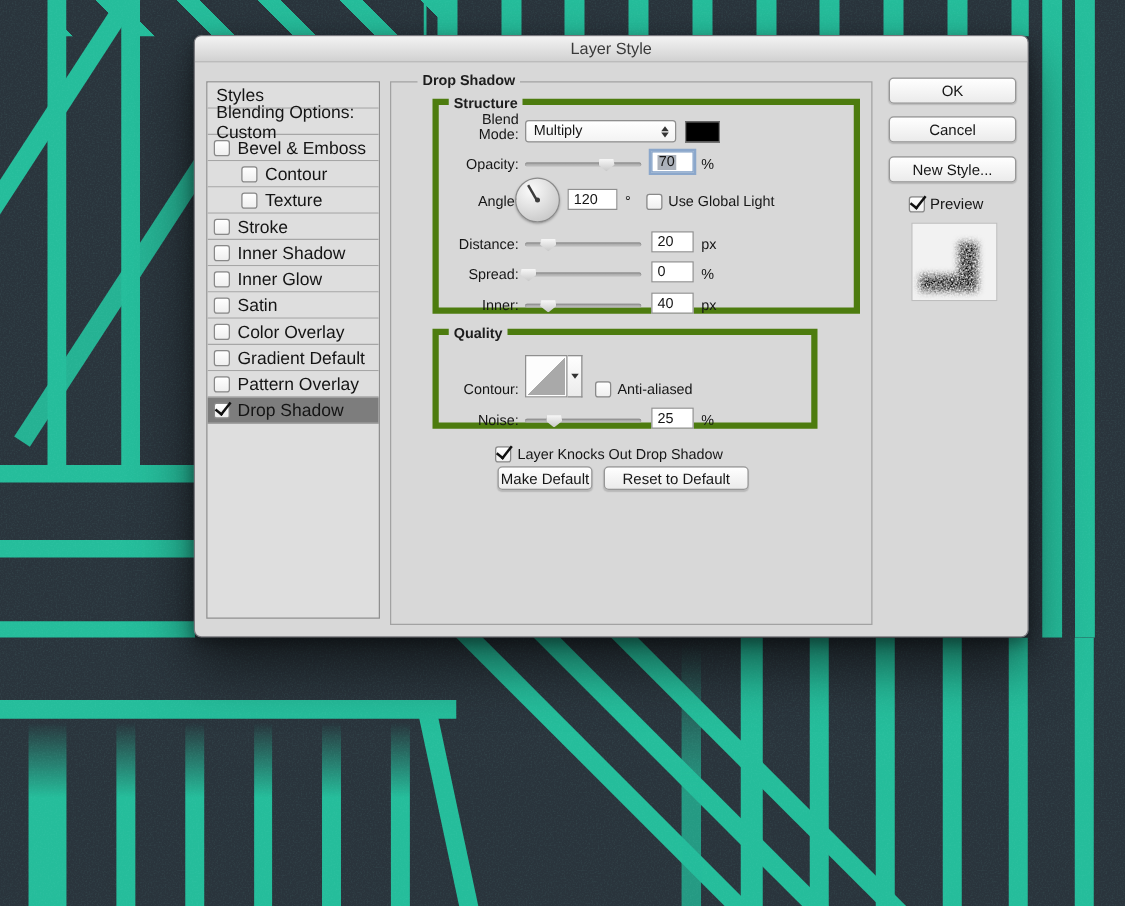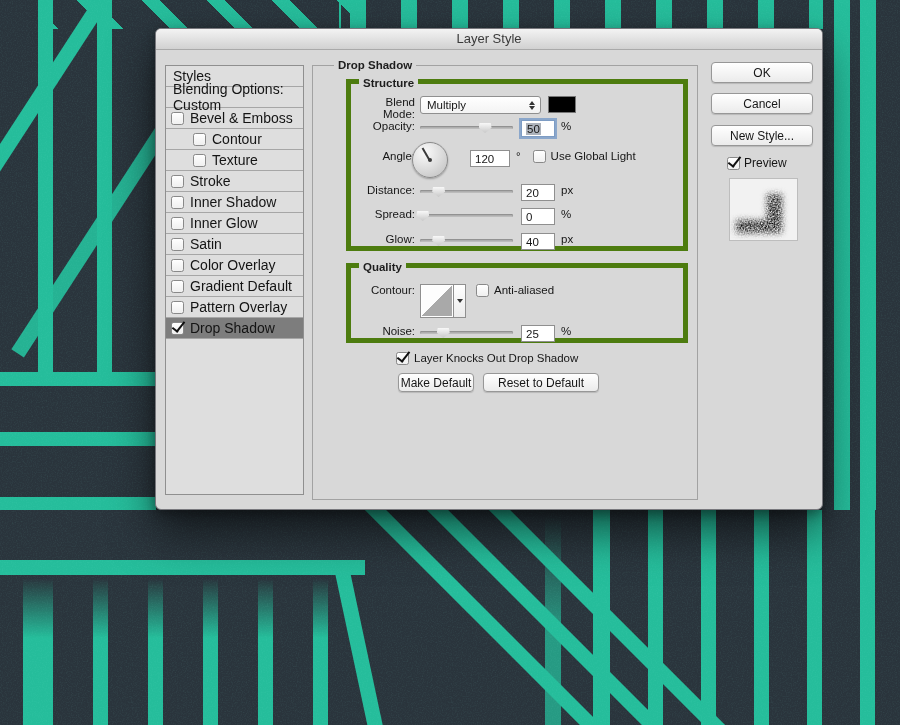--- a/index.html
+++ b/index.html
@@ -50,25 +50,25 @@
   }
 
   
   .panel { position:absolute; left:156px; top:36px; width:386px; height:435px;
            border:1px solid #a2a2a2; }
   .legend { position:absolute; top:-7px; background:#d8d8d8; padding:0 4px;
             font-weight:bold; font-size:11.5px; color:#1d1d1d; white-space:nowrap; }
   .panel > .legend { left:21px; }
   .fs { position:absolute; border:5px solid #4d7c0f; }
   .fs-structure { left:33px; top:13px; width:342px; height:172px; }
-  .fs-quality   { left:33px; top:197px; width:342px; height:80px; }
+  .fs-quality   { left:33px; top:197px; width:308px; height:80px; }
   .fs > .legend { left:8px; }
 
   .frow { position:absolute; left:0; right:2px; height:18px;
-          display:flex; align-items:flex-start; }
+          display:flex; align-items:flex-end; }
   .lbl { width:64px; text-align:right; margin-right:5px; flex:none; }
 
   .dropdown { width:121px; height:18px; position:relative; flex:none;
               background:linear-gradient(#ffffff,#f3f3f3);
               border:1px solid #8f8f8f; border-radius:3px;
               display:flex; align-items:center; padding-left:6px; }
   .dd-arrows { position:absolute; right:3px; top:0; bottom:0; width:11px;
                display:flex; flex-direction:column; justify-content:center;
                align-items:center; gap:1px; }
   .dd-arrows i { width:0; height:0; border-left:3.5px solid transparent;
@@ -264,34 +264,34 @@
         <div class="swatch"></div>
       </div>
 
       <div class="frow" style="top:36px">
         <span class="lbl">Opacity:</span>
         <div class="slider">
           <div class="track"></div>
           <div class="thumb" style="left:70%"></div>
         </div>
         <div class="field focused">
-          <span class="sel">50</span>
+          <span class="sel">70</span>
         </div>
         <span class="unit">%</span>
       </div>
 
       <div class="frow" style="top:66px">
         <span class="lbl">Angle:</span>
       </div>
       <div class="dial">
         <div class="needle"></div>
         <div class="dot"></div>
       </div>
       <div class="frow" style="top:66px;left:103px">
-        <div class="field" style="width:40px;margin-left:16px">
+        <div class="field" style="width:40px;margin-left:0">
           <span>120</span>
         </div>
         <span class="unit">°</span>
         <span class="cb" style="margin-left:12px"></span>
         <span style="margin-left:5px">Use Global Light</span>
       </div>
 
       <div class="frow" style="top:100px">
         <span class="lbl">Distance:</span>
         <div class="slider">
@@ -310,21 +310,21 @@
           <div class="track"></div>
           <div class="thumb" style="left:3%"></div>
         </div>
         <div class="field">
           <span>0</span>
         </div>
         <span class="unit">%</span>
       </div>
 
       <div class="frow" style="top:149px">
-        <span class="lbl">Glow:</span>
+        <span class="lbl">Inner:</span>
         <div class="slider">
           <div class="track"></div>
           <div class="thumb" style="left:20%"></div>
         </div>
         <div class="field">
           <span>40</span>
         </div>
         <span class="unit">px</span>
       </div>
     </div>

